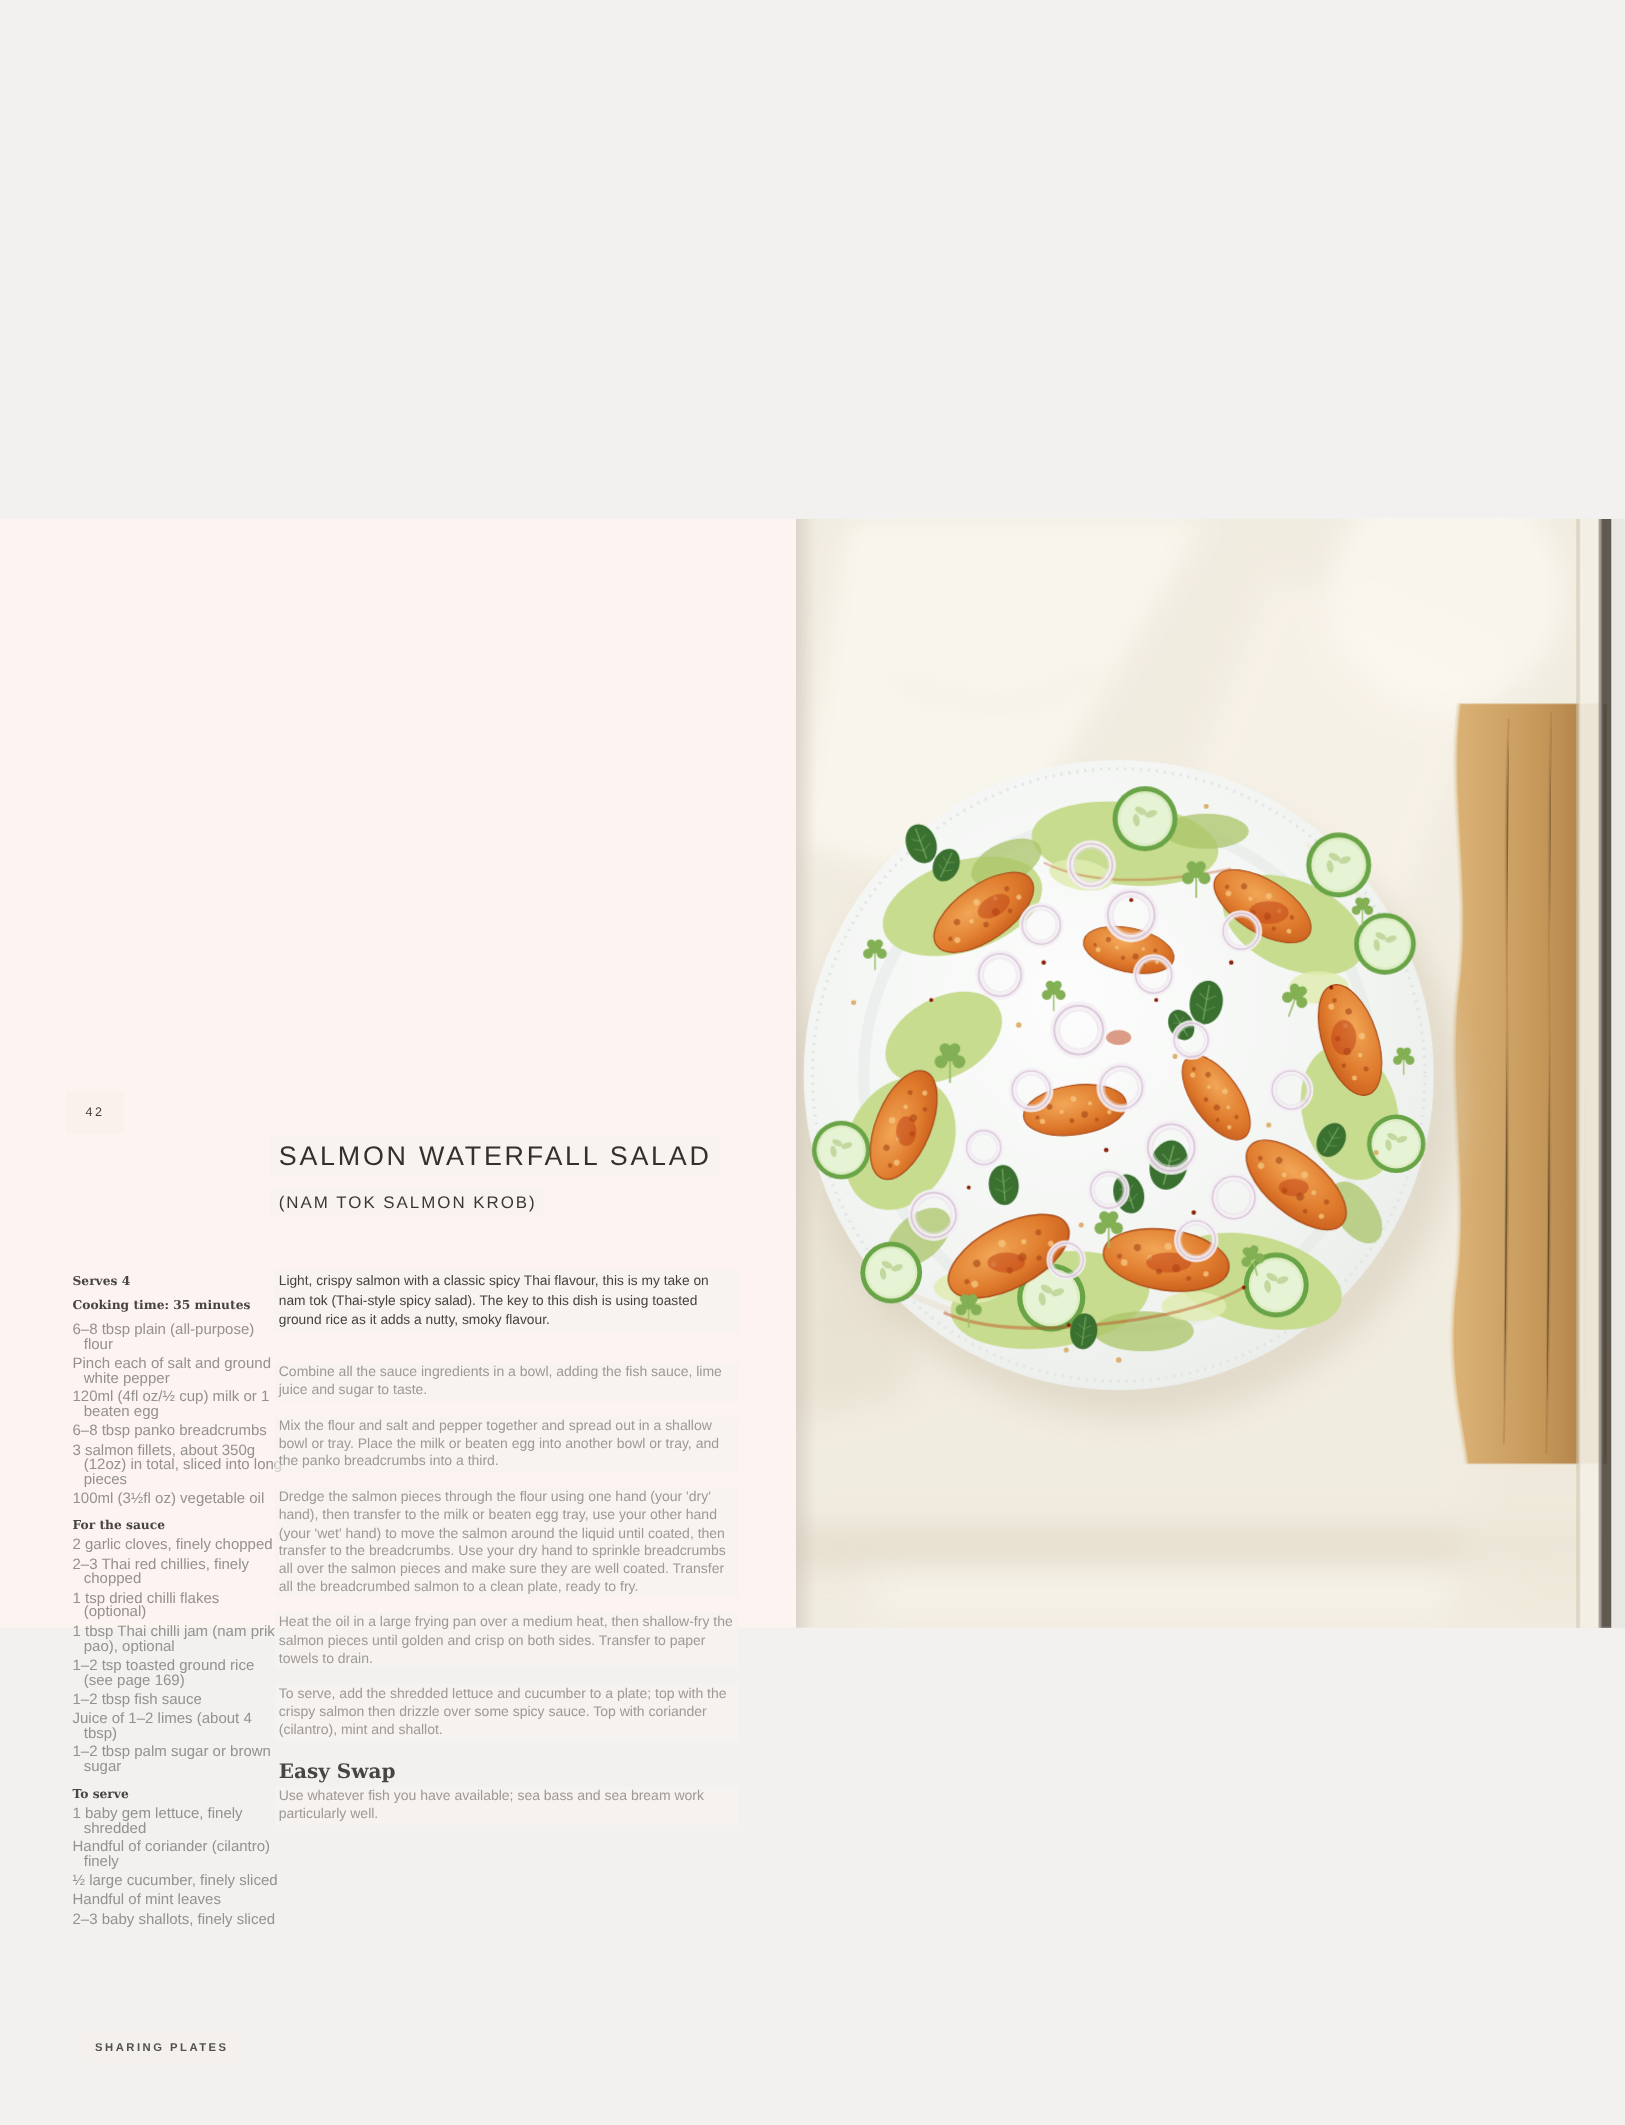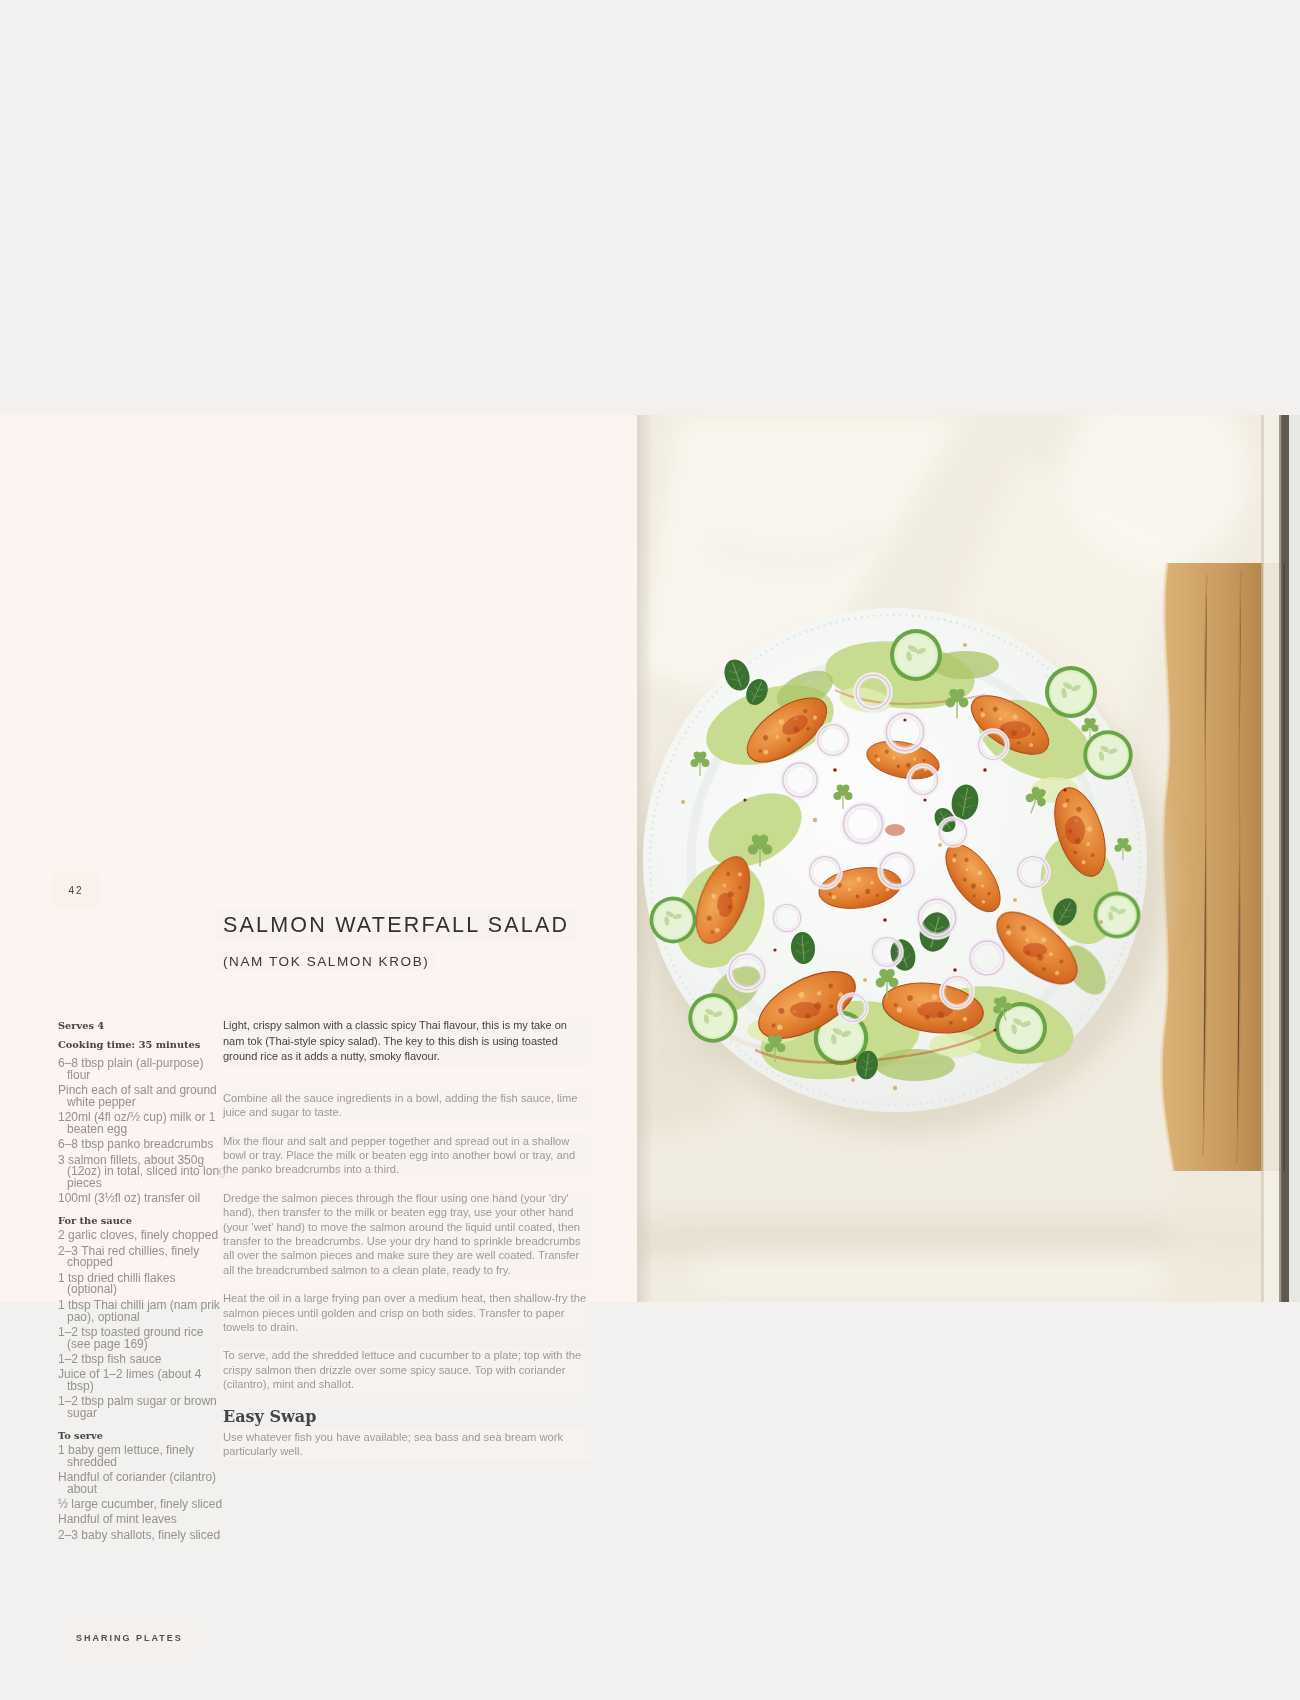--- a/index.html
+++ b/index.html
@@ -54,39 +54,39 @@
     <aside class="ing">
       <p class="ing-head">Serves 4</p>
       <p class="ing-head">Cooking time: 35 minutes</p>
       <ul class="ing-list">
 
       <li class="ing-item">6–8 tbsp plain (all-purpose) flour</li>
           <li class="ing-item">Pinch each of salt and ground white pepper</li>
           <li class="ing-item">120ml (4fl oz/½ cup) milk or 1 beaten egg</li>
           <li class="ing-item">6–8 tbsp panko breadcrumbs</li>
           <li class="ing-item">3 salmon fillets, about 350g (12oz) in total, sliced into long pieces</li>
-          <li class="ing-item">100ml (3½fl oz) transfer oil</li>
+          <li class="ing-item">100ml (3½fl oz) vegetable oil</li>
         </ul>
       <p class="ing-head mt">For the sauce</p>
       <ul class="ing-list">
 
       <li class="ing-item">2 garlic cloves, finely chopped</li>
           <li class="ing-item">2–3 Thai red chillies, finely chopped</li>
           <li class="ing-item">1 tsp dried chilli flakes (optional)</li>
           <li class="ing-item">1 tbsp Thai chilli jam (nam prik pao), optional</li>
           <li class="ing-item">1–2 tsp toasted ground rice (see page 169)</li>
           <li class="ing-item">1–2 tbsp fish sauce</li>
           <li class="ing-item">Juice of 1–2 limes (about 4 tbsp)</li>
           <li class="ing-item">1–2 tbsp palm sugar or brown sugar</li>
         </ul>
       <p class="ing-head mt">To serve</p>
       <ul class="ing-list">
 
       <li class="ing-item">1 baby gem lettuce, finely shredded</li>
-          <li class="ing-item">Handful of coriander (cilantro) about</li>
+          <li class="ing-item">Handful of coriander (cilantro) finely</li>
           <li class="ing-item">½ large cucumber, finely sliced</li>
           <li class="ing-item">Handful of mint leaves</li>
           <li class="ing-item">2–3 baby shallots, finely sliced</li>
         </ul>
     </aside>
 
     <main class="method">
       <p class="intro">Light, crispy salmon with a classic spicy Thai flavour, this is my take on nam tok (Thai-style spicy salad). The key to this dish is using toasted ground rice as it adds a nutty, smoky flavour.</p>
       <div>
 

